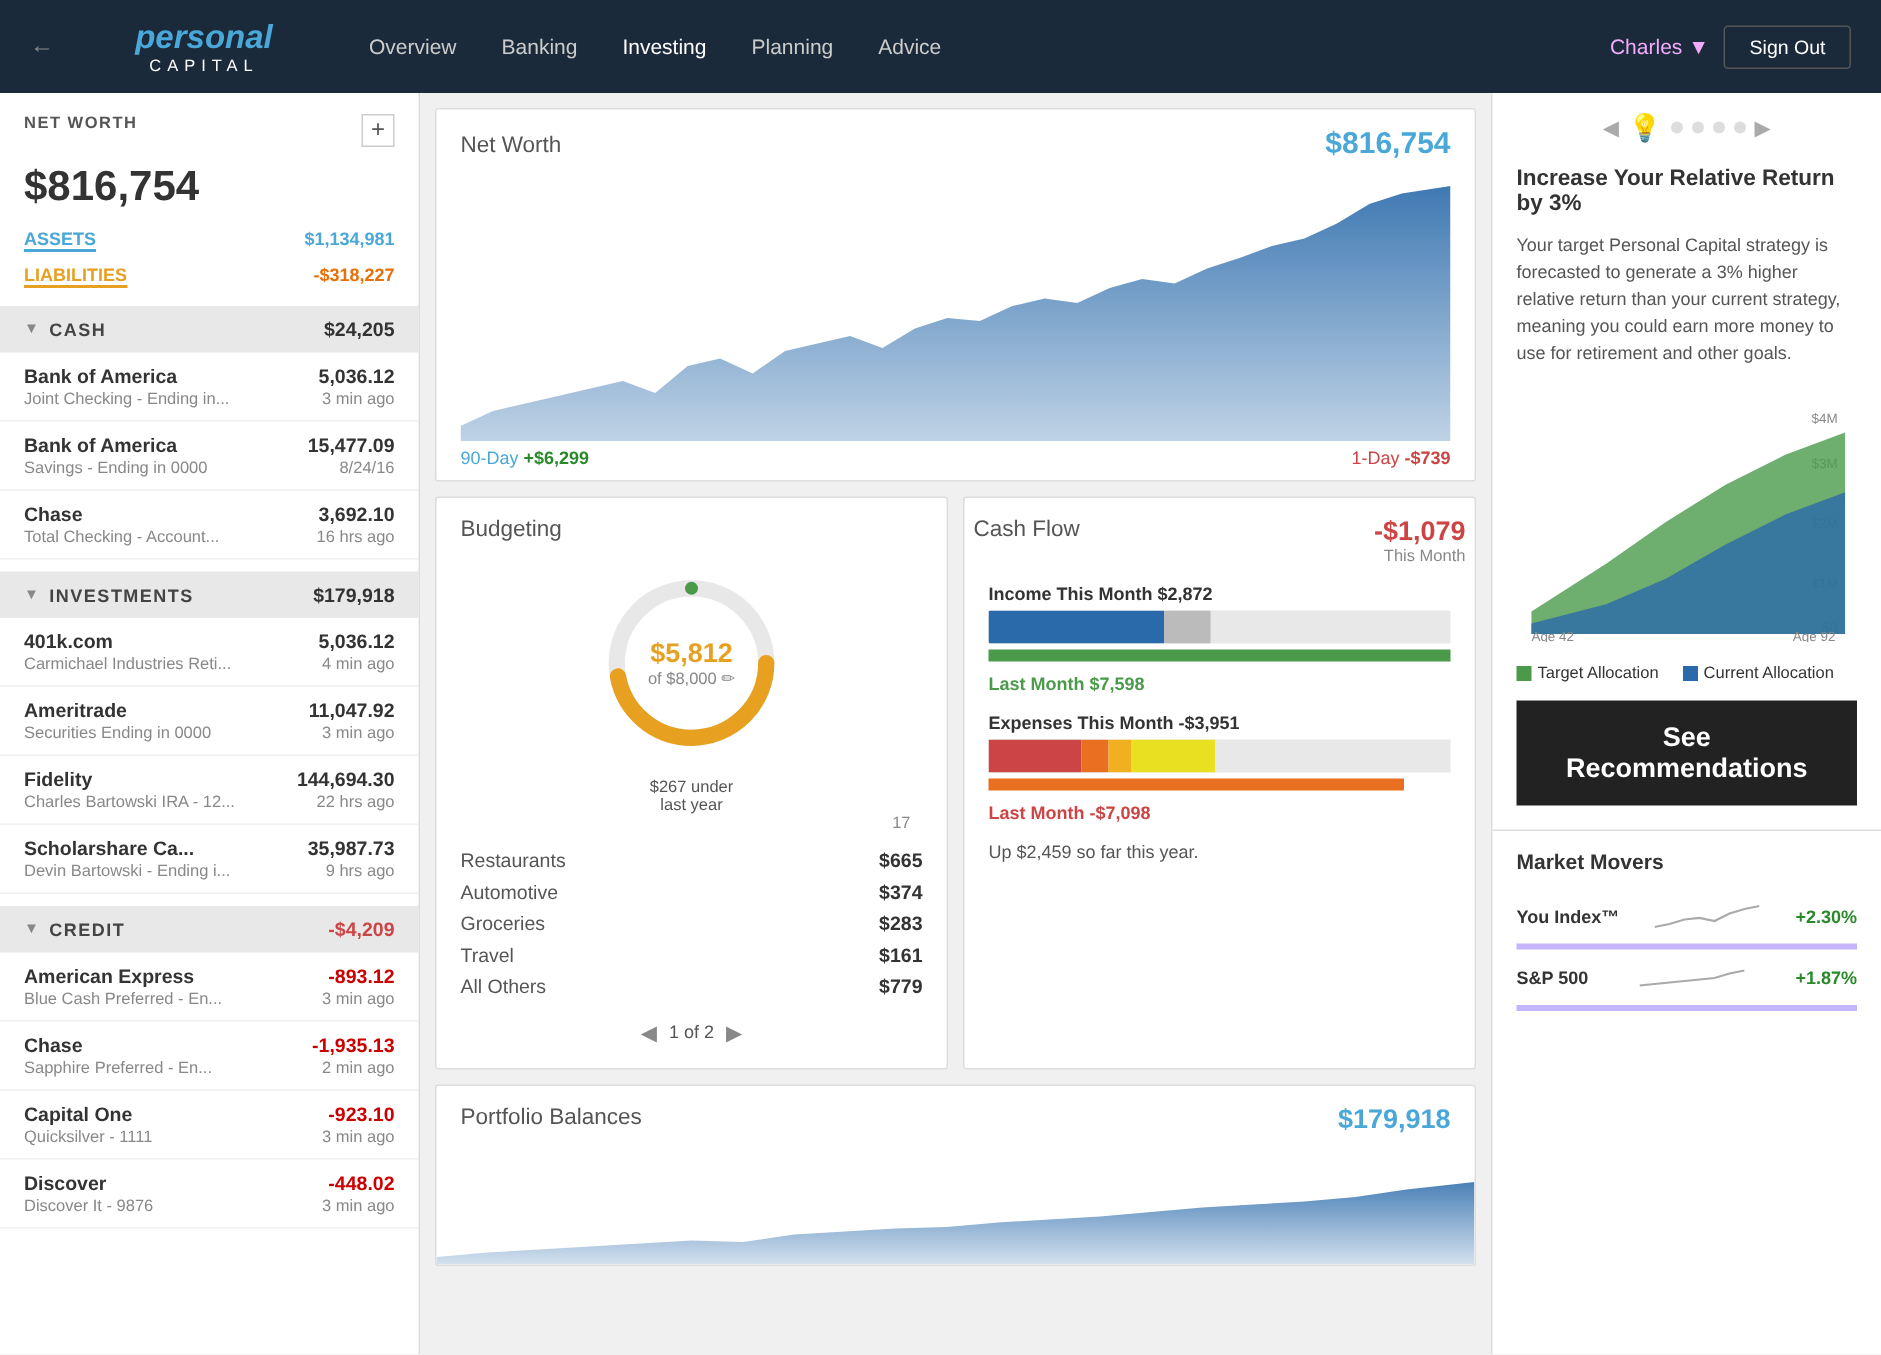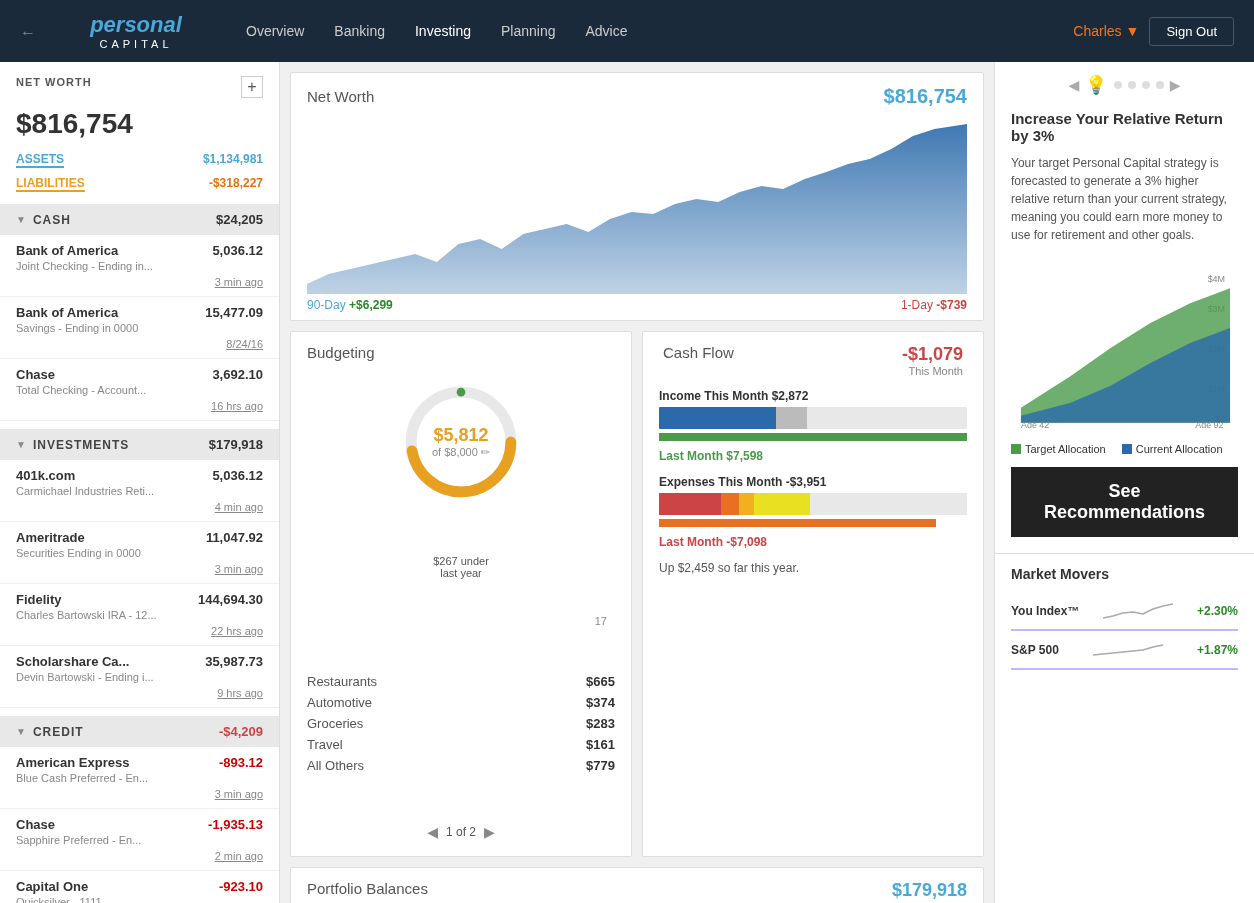--- a/index.html
+++ b/index.html
@@ -24,21 +24,21 @@
       margin-right: 30px;
       justify-content: space-between;
     }
     .nav-logo-top { color: #4aa8d8; font-size: 22px; font-weight: bold; font-style: italic; }
     .nav-logo-bottom { color: white; font-size: 11px; letter-spacing: 4px; }
     .nav-back { color: #888; margin-right: 20px; font-size: 16px; cursor: pointer; }
     .nav-links { display: flex; gap: 30px; flex: 1; }
     .nav-link { color: #ccc; text-decoration: none; font-size: 14px; cursor: pointer; }
     .nav-link:hover, .nav-link.active { color: white; }
     .nav-right { display: flex; align-items: center; gap: 10px; }
-    .nav-user { color: #f97316; font-size: 14px; cursor: pointer; display: flex; align-items: center; gap: 4px; margin-left: 43px; }
+    .nav-user { color: #f0abfc; font-size: 14px; cursor: pointer; display: flex; align-items: center; gap: 4px; margin-left: 43px; }
     .nav-signout { background: transparent; border: 1px solid #555; color: white; padding: 6px 16px; font-size: 13px; cursor: pointer; border-radius: 3px; }
 
     
     .main-layout {
       display: flex;
       margin-top: 62px;
       height: calc(903px - 62px);
     }
 
     
@@ -88,21 +88,21 @@
       border-bottom: 1px solid #f0f0f0;
       cursor: pointer;
       display: flex;
       justify-content: space-between;
       align-items: flex-start;
     }
     .account-name { font-size: 13px; font-weight: bold; color: #333; }
     .account-sub { font-size: 11px; color: #888; margin-top: 2px; }
     .account-right { text-align: right; }
     .account-value { font-size: 13px; font-weight: bold; color: #333; }
-    .account-time { font-size: 11px; color: #888; margin-top: 18px; text-decoration: underline; }
+    .account-time { font-size: 11px; color: #888; margin-top: 2px; }
     .account-value.negative { color: #c00; }
 
     
     .content-area {
       flex: 1;
       overflow-y: auto;
       padding: 10px;
       background: #f0f0f0;
     }
 
@@ -137,36 +137,36 @@
     .chart-label-left span { color: #4aa8d8; }
     .chart-label-right { color: #555; }
     .chart-label-right span { color: #c44; }
 
     
     .two-col { display: flex; gap: 10px; margin-bottom: 10px; }
     .two-col .card { flex: 1; margin-bottom: 0; }
 
     
     .card-header { padding: 12px 16px 8px; font-size: 15px; color: #555; }
-    .budget-body { padding: 0 16px 16px; display: flex; flex-direction: column; align-items: center; gap: 36px; }
+    .budget-body { padding: 0 16px 16px; display: flex; flex-direction: column; align-items: center; }
     .donut-container { position: relative; width: 130px; height: 130px; margin: 8px 0; }
     .donut-center { position: absolute; top: 50%; left: 50%; transform: translate(-50%, -50%); text-align: center; }
     .donut-amount { font-size: 18px; font-weight: bold; color: #e8a020; }
     .donut-of { font-size: 11px; color: #888; }
     .donut-under { font-size: 11px; color: #555; text-align: center; margin-top: 4px; }
     .donut-num { font-size: 11px; color: #888; text-align: right; width: 100%; padding-right: 8px; }
     .budget-items { width: 100%; margin-top: 8px; }
     .budget-row { display: flex; justify-content: space-between; padding: 3px 0; font-size: 13px; }
     .budget-row-label { color: #555; }
     .budget-row-value { color: #333; font-weight: bold; }
     .budget-nav { display: flex; align-items: center; gap: 8px; margin-top: 12px; font-size: 12px; color: #555; }
     .budget-nav button { background: none; border: none; cursor: pointer; color: #888; font-size: 14px; }
 
     
-    .cashflow-header { padding: 12px 20px 4px; display: flex; justify-content: space-between; }
+    .cashflow-header { padding: 12px 6px 4px; display: flex; justify-content: space-between; }
     .cashflow-title { font-size: 15px; color: #555; }
     .cashflow-right { text-align: right; }
     .cashflow-value { font-size: 18px; font-weight: bold; color: #c44; }
     .cashflow-month { font-size: 11px; color: #888; }
     .cashflow-body { padding: 8px 16px 12px; }
     .cf-label { font-size: 12px; color: #555; margin-bottom: 4px; }
     .cf-label span { font-weight: bold; color: #333; }
     .cf-bar-container { height: 22px; background: #e8e8e8; margin-bottom: 4px; position: relative; border-radius: 1px; overflow: hidden; }
     .cf-bar { height: 100%; }
     .cf-bar-blue { background: #2a6aaa; }
@@ -213,21 +213,21 @@
       padding: 14px 20px;
       width: calc(100% - 32px);
       margin: 4px 16px 16px;
       cursor: pointer;
       font-size: 18px;
       font-weight: bold;
     }
     .rp-divider { border: none; border-top: 1px solid #ddd; margin: 0; }
     .rp-movers { padding: 12px 16px 8px; }
     .rp-movers-title { font-size: 14px; font-weight: bold; color: #333; margin-bottom: 10px; }
-    .mover-row { display: flex; justify-content: space-between; align-items: center; padding: 6px 0; border-bottom: 2px solid #c4b5fd; }
+    .mover-row { display: flex; justify-content: space-between; align-items: center; padding: 6px 0; border-bottom: 4px solid #c4b5fd; }
     .mover-left { }
     .mover-name { font-size: 12px; font-weight: bold; color: #333; }
     .mover-change { font-size: 12px; font-weight: bold; }
     .mover-change.pos { color: #2a8a2a; }
 
     
     .networth-svg { width: 100%; height: 180px; }
     .portfolio-svg { width: 100%; height: 80px; }
     .mini-svg { width: 70px; height: 25px; }
 

